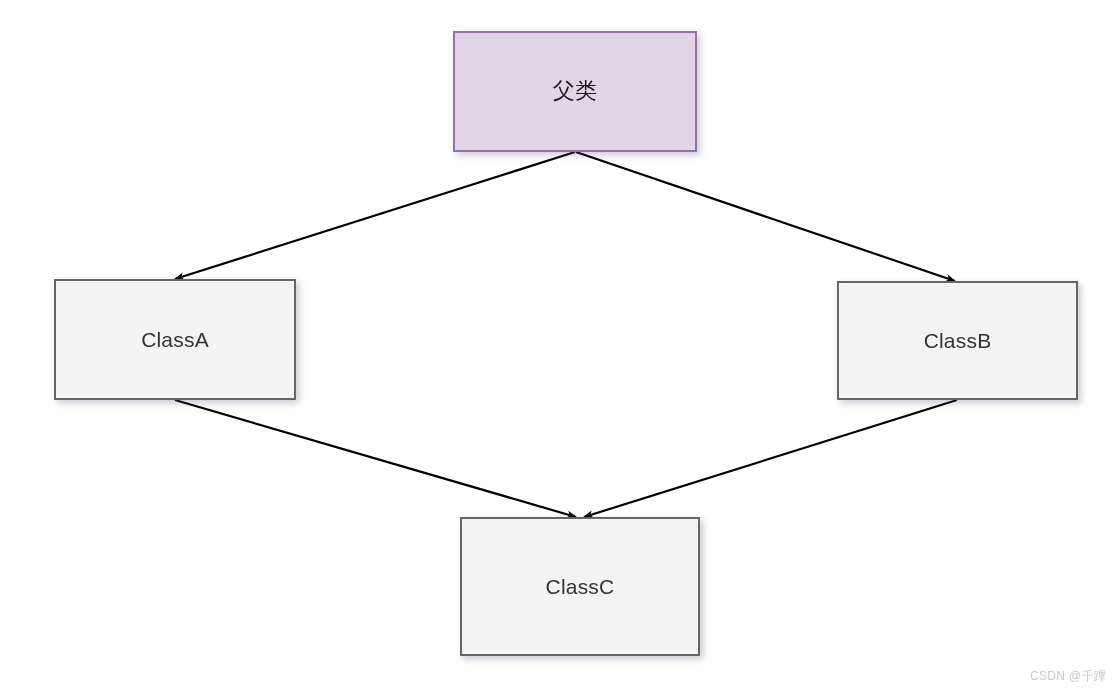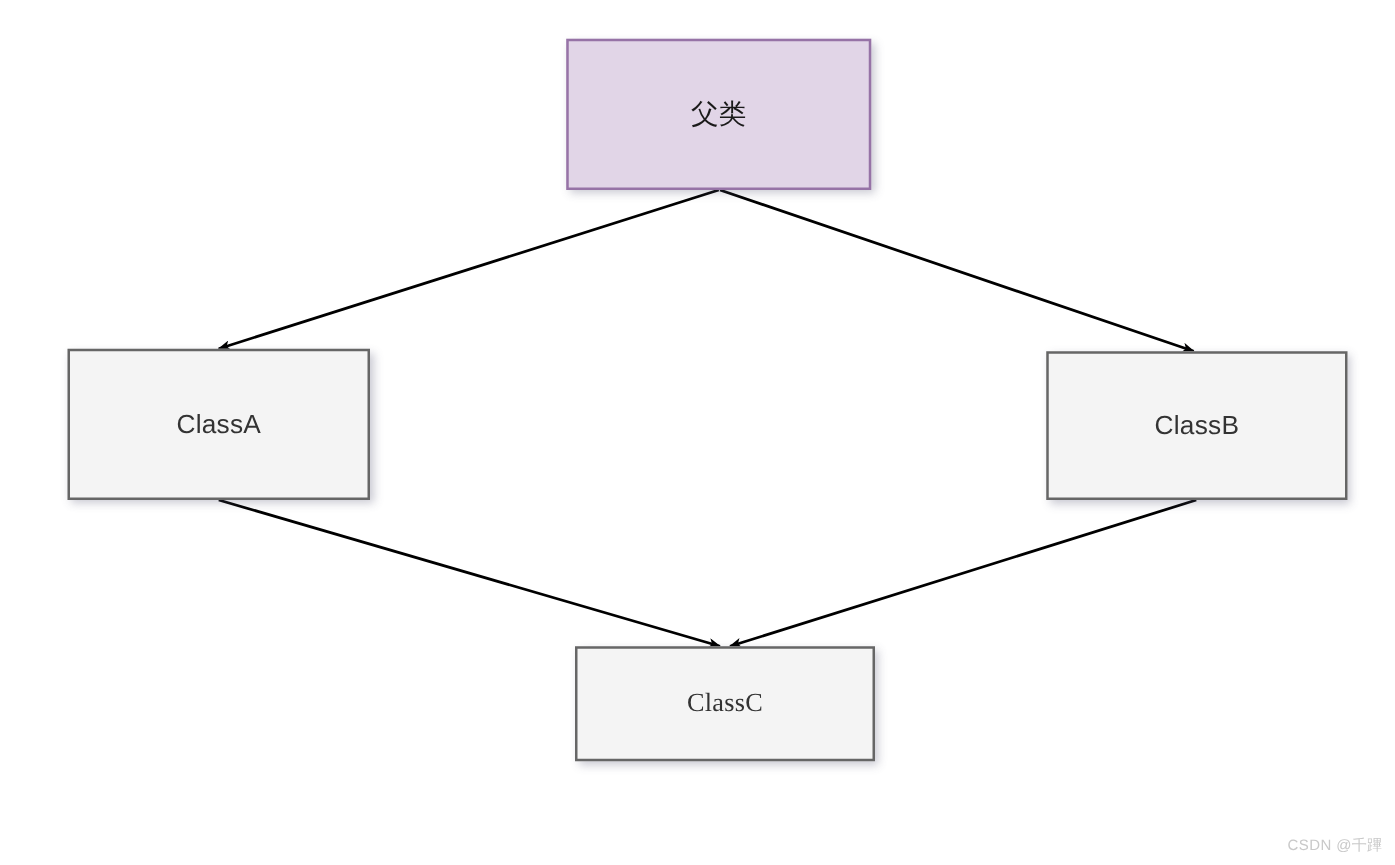--- a/index.html
+++ b/index.html
@@ -92,19 +92,19 @@
   </div>
 
   <div class="node node-plain" style="left: 837px; top: 281px; width: 241px; height: 119px; background: rgb(244, 244, 244); border-color: rgb(102, 102, 102);">
     <span class="node-label">ClassB</span>
   </div>
 
   <div class="node node-plain" style="left: 54px; top: 279px; width: 242px; height: 121px; background: rgb(244, 244, 244); border-color: rgb(102, 102, 102);">
     <span class="node-label">ClassA</span>
   </div>
 
-  <div class="node node-plain" style="left: 460px; top: 517px; width: 240px; height: 92px; background: rgb(244, 244, 244); border-color: rgb(102, 102, 102); font-family: Liberation Serif, serif;">
+  <div class="node node-plain" style="left: 460px; top: 517px; width: 240px; height: 139px; background: rgb(244, 244, 244); border-color: rgb(102, 102, 102);">
     <span class="node-label">ClassC</span>
   </div>
 
   <div class="watermark">CSDN @千蹕</div>
 
 </div>
 
 </body></html>

